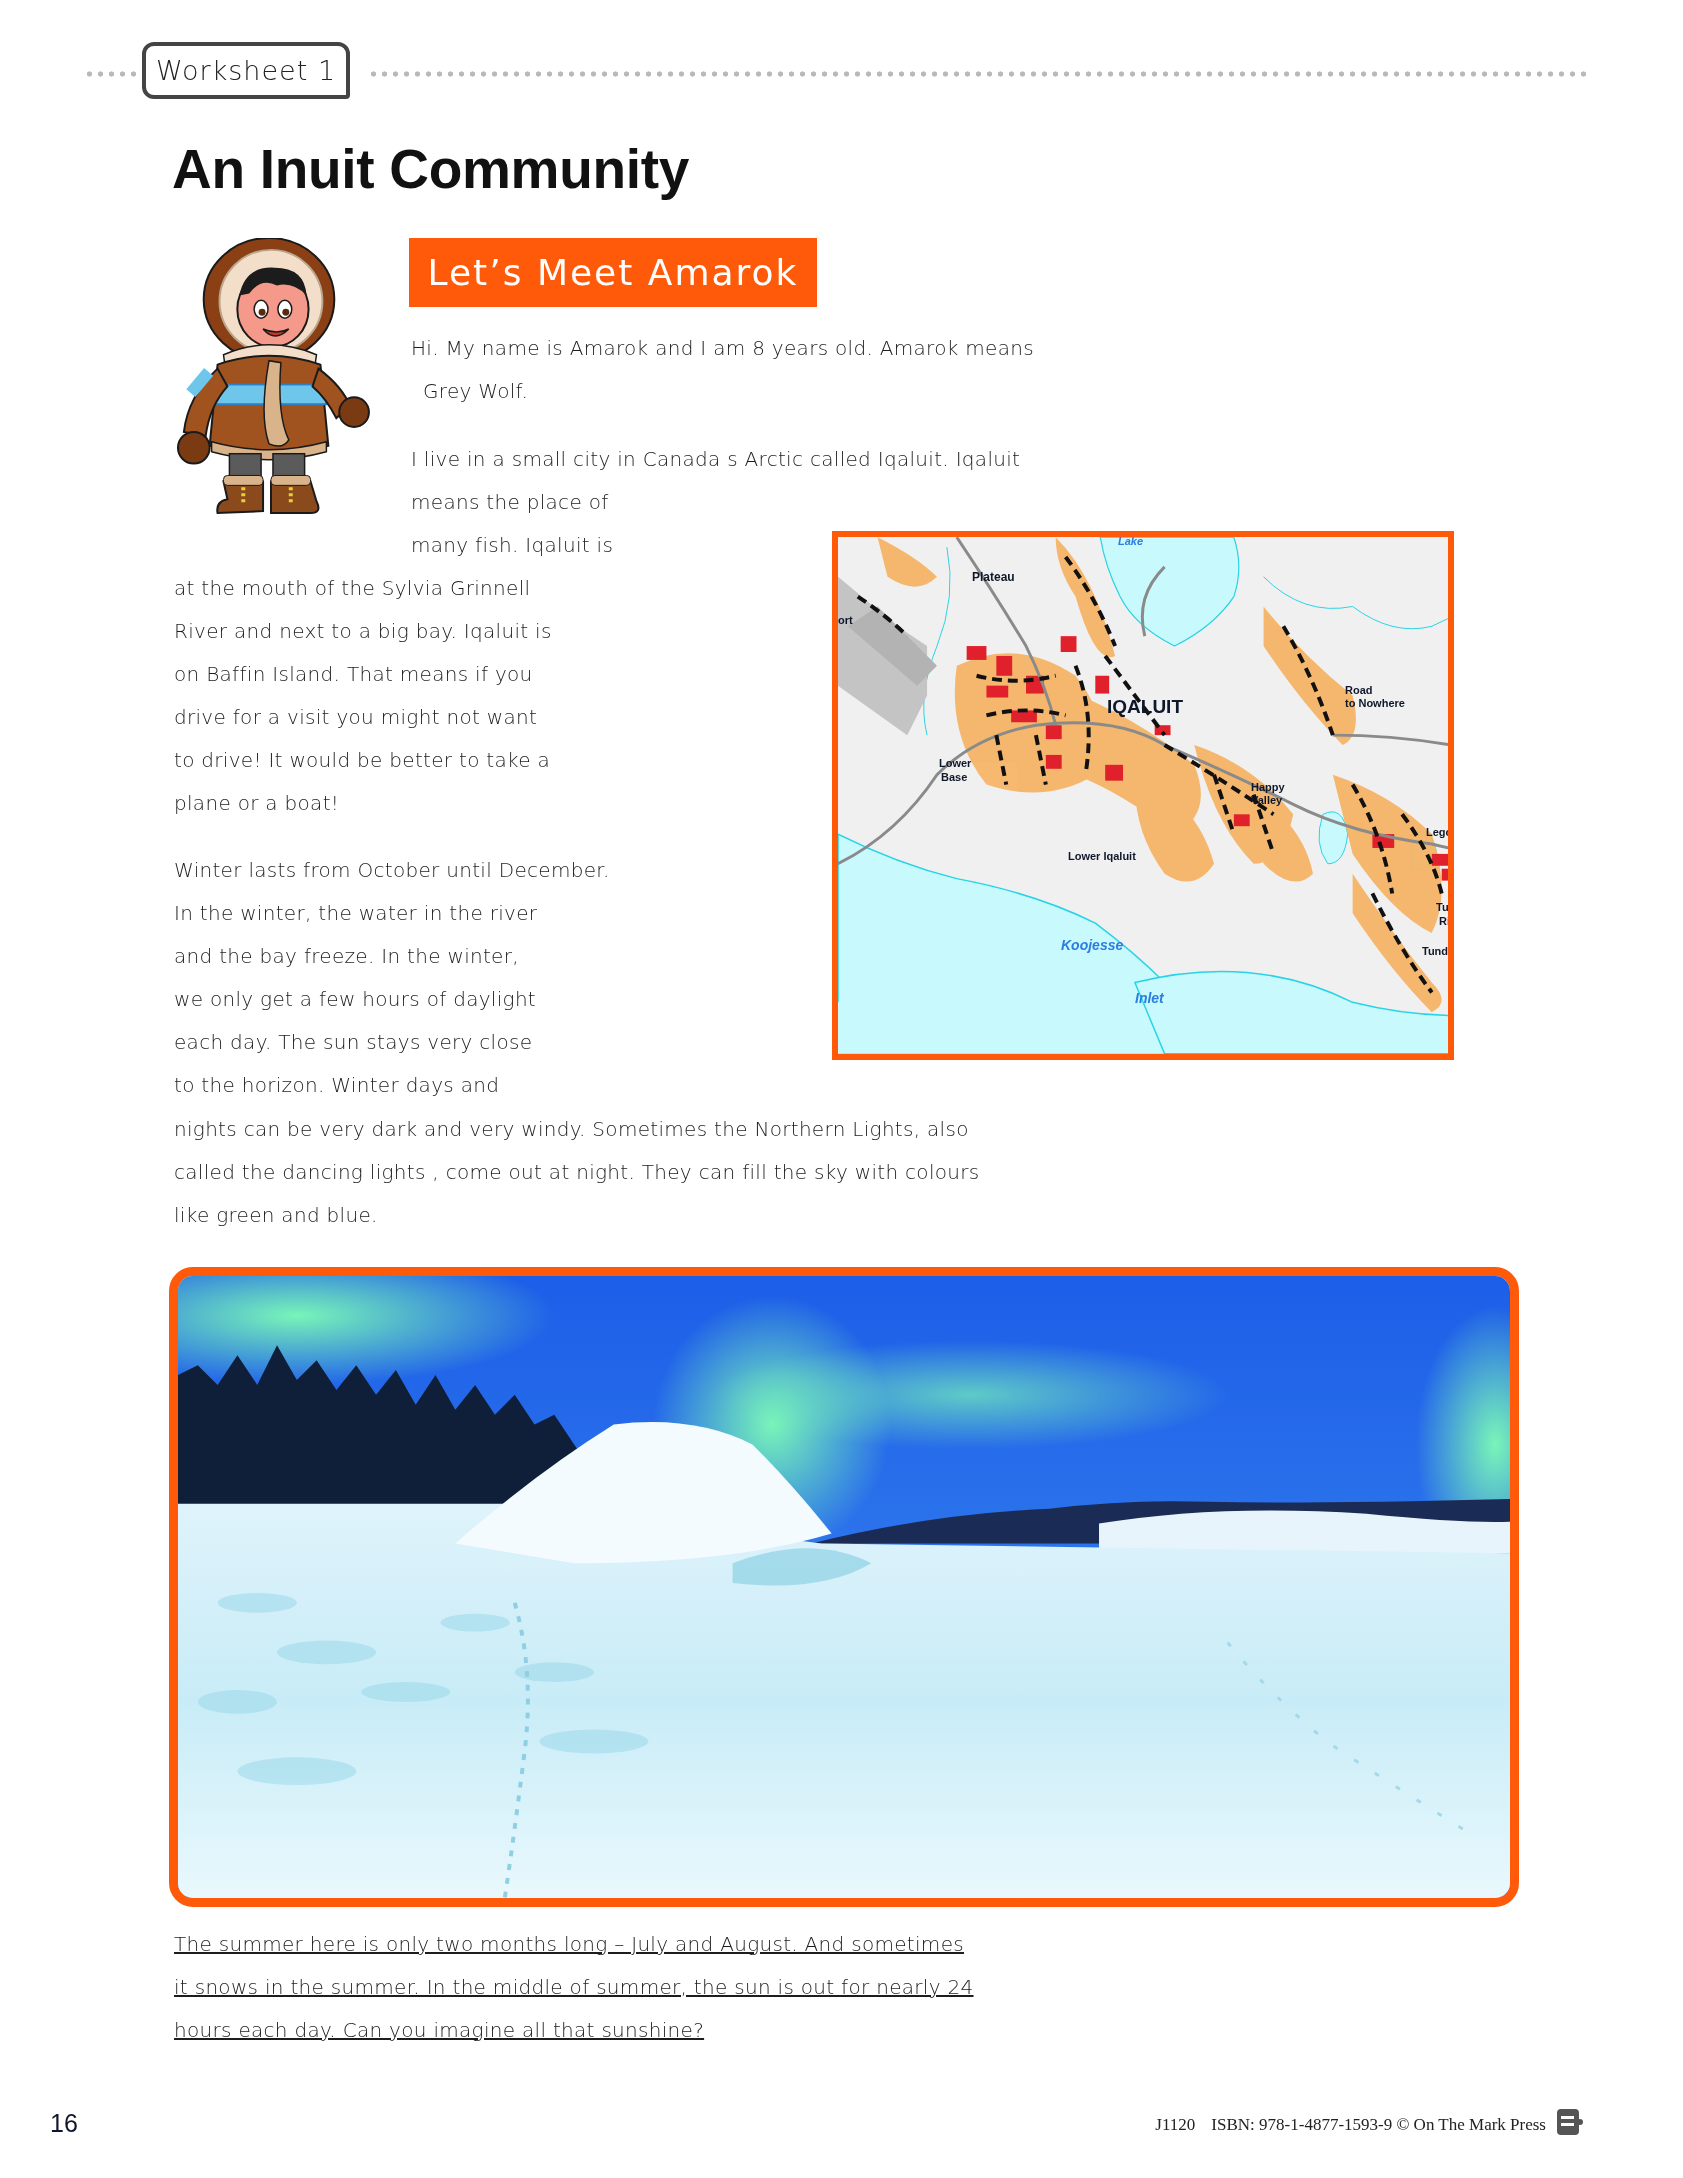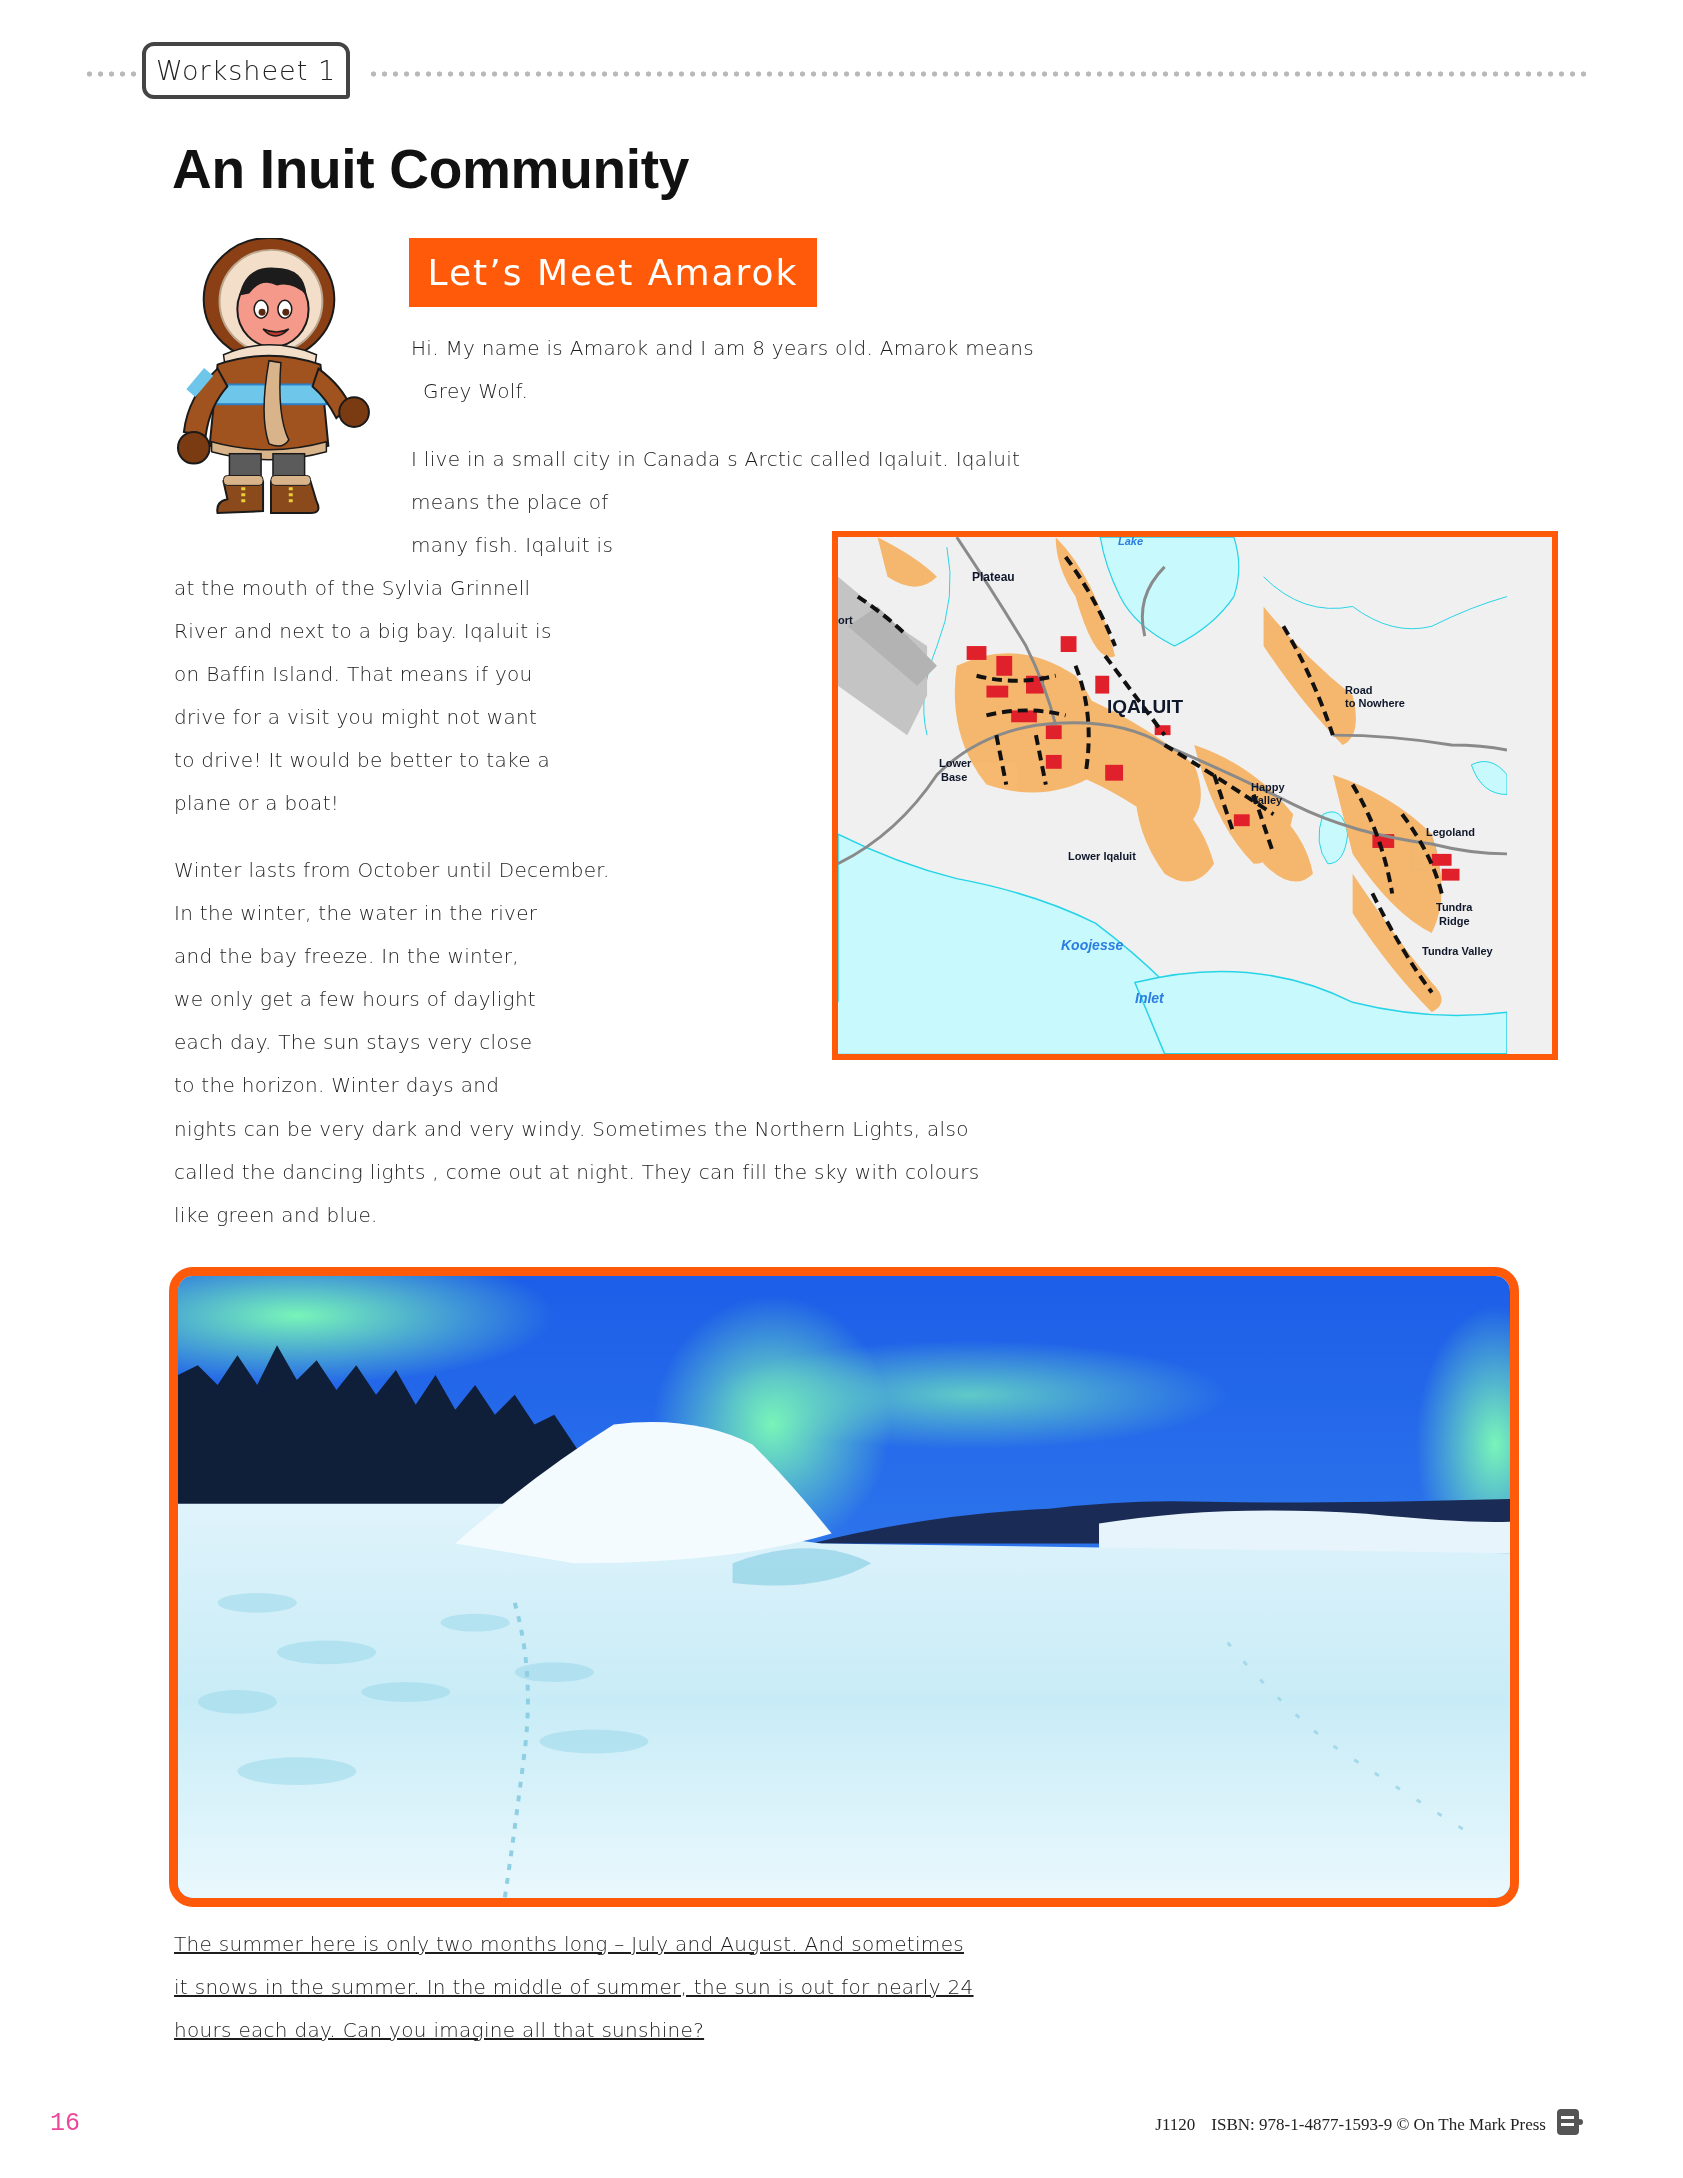--- a/index.html
+++ b/index.html
@@ -27,36 +27,36 @@
   
   .txt { position:absolute; font-family:"DejaVu Sans", sans-serif; font-weight:200;
          font-size:20px; line-height:43px; color:#1d1d1d; margin:0; white-space:nowrap;
          letter-spacing:0.3px; }
   .txt span { display:block; }
 
   
   .kid { position:absolute; left:166px; top:238px; width:206px; height:282px; }
 
   
-  .map { position:absolute; left:832px; top:531px; width:726px; height:529px;
+  .map { position:absolute; left:832px; top:531px; width:622px; height:529px;
          border:6px solid #ff5a0a; box-sizing:border-box; background:#f0f0f0; overflow:hidden; }
   .map svg { position:absolute; left:0; top:0; }
   .map-label { position:absolute; font-family:"Liberation Sans", sans-serif; font-weight:bold;
                color:#0f172a; font-size:11px; line-height:12px; white-space:nowrap; }
   .map-label.big { font-size:22px; line-height:24px; }
   .map-label.water { color:#2b7de0; font-style:italic; font-size:14px; }
 
   
   .photo { position:absolute; left:169px; top:1267px; width:1350px; height:640px;
            border:9px solid #ff5a0a; border-radius:24px; box-sizing:border-box; overflow:hidden; }
   .photo svg { display:block; }
 
   
-  .page-num { position:absolute; left:50px; top:2109px; font-family:Liberation Mono, monospace;
-              font-size:25px; color:#ec4899; }
+  .page-num { position:absolute; left:50px; top:2109px; font-family:Liberation Sans, sans-serif;
+              font-size:25px; color:#0f172a; }
   .footer-info { position:absolute; right:137px; top:2115px; font-family:"Liberation Serif", serif;
                  font-size:17px; color:#222; white-space:nowrap; }
   .footer-info .code { margin-right:16px; }
   .footer-logo { position:absolute; left:1555px; top:2107px; width:28px; height:30px; }
 </style>
 </head>
 <body>
 
 <div class="dots" style="left:84px; width:57px;"></div>
 <div class="dots" style="left:368px; width:1224px;"></div>

